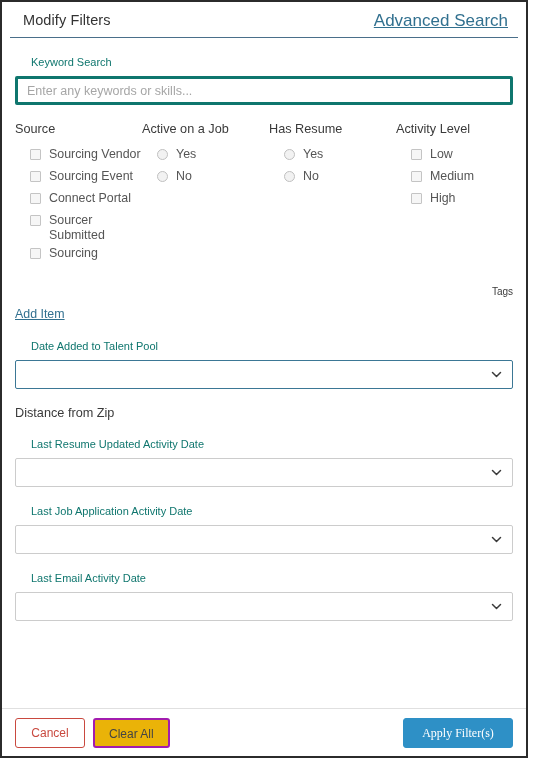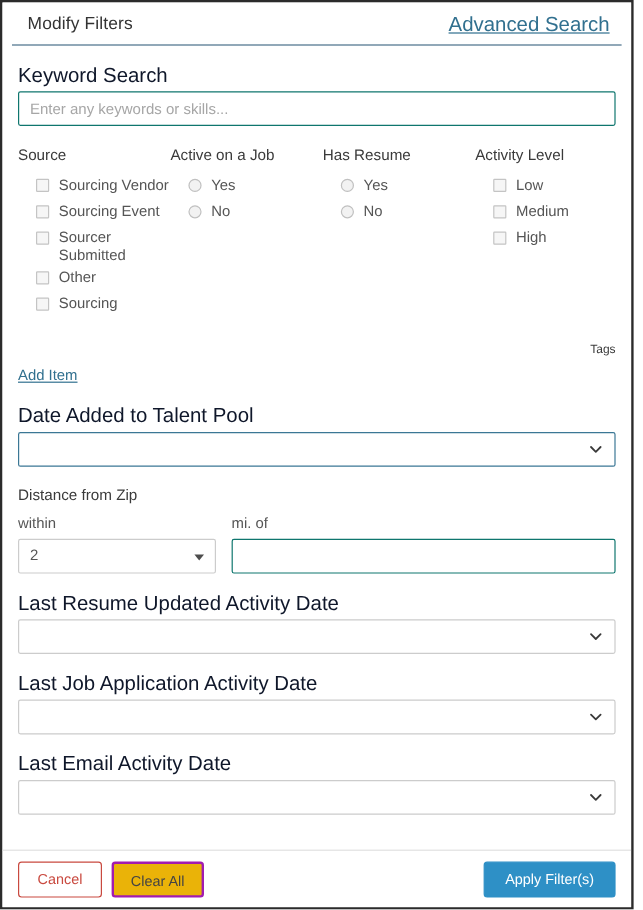--- a/index.html
+++ b/index.html
@@ -52,31 +52,31 @@
     text-decoration: underline;
     line-height: 18px;
     padding-top: 5px;
     cursor: pointer;
   }
 
   
   .body-pad { padding: 0 13px; }
 
   .field-label {
-    font-size: 17px;
-    color: #0f172a;
-    margin: 17px 0 6px 0;
+    font-size: 11px;
+    color: #0f766e;
+    margin: 17px 0 6px 16px;
     line-height: 15px;
   }
 
   .text-input {
     box-sizing: border-box;
     width: 100%;
     height: 29px;
-    border: 1px solid #0f766e;
+    border: 3px solid #0f766e;
     border-radius: 2px;
     background: #ffffff;
     font-family: "Liberation Sans", sans-serif;
     font-size: 12.5px;
     color: #555555;
     padding: 0 9px;
     outline: none;
   }
   .text-input::placeholder { color: #a6a6a6; }
 
@@ -262,20 +262,21 @@
     min-width: 76px;
     text-align: left;
   }
   .btn-apply {
     color: #ffffff;
     background: #2e90c6;
     border: 1px solid #2e90c6;
     margin-left: auto;
     min-width: 110px;
     text-align: center;
+    font-family: Liberation Serif, serif;
   }
 </style>
 </head>
 <body>
 
 <div class="window">
 
   <div class="panel">
 
     <div class="header">
@@ -297,25 +298,25 @@
           <div class="opt">
             <span class="cbox"></span>
             <span class="opt-label">Sourcing Vendor</span>
           </div>
           <div class="opt">
             <span class="cbox"></span>
             <span class="opt-label">Sourcing Event</span>
           </div>
           <div class="opt">
             <span class="cbox"></span>
+            <span class="opt-label">Connect Portal</span>
+          </div>
+          <div class="opt">
+            <span class="cbox"></span>
             <span class="opt-label">Sourcer Submitted</span>
-          </div>
-          <div class="opt">
-            <span class="cbox"></span>
-            <span class="opt-label">Other</span>
           </div>
           <div class="opt">
             <span class="cbox"></span>
             <span class="opt-label">Sourcing</span>
           </div>
         </div>
 
         <div class="col">
           <div class="col-head">Active on a Job</div>
           <div class="opt">
@@ -368,33 +369,20 @@
         <div class="select-box focused"></div>
         <span class="chevron">
           <svg width="11" height="11" viewBox="0 0 11 11">
               <path d="M1.5 3.5 L5.5 7.5 L9.5 3.5" fill="none" stroke="#3a3a3a" stroke-width="1.5" stroke-linecap="round" stroke-linejoin="round"></path>
             </svg>
         </span>
       </div>
 
       
       <div class="dist-head">Distance from Zip</div>
-      <div class="dist-sub">
-        <div class="s1">
-          <div class="sublabel">within</div>
-          <div class="mini-select-wrap">
-            <div class="mini-select">2</div>
-            <span class="caret-tri"></span>
-          </div>
-        </div>
-        <div class="s2">
-          <div class="sublabel">mi. of</div>
-          <input class="text-input" type="text" placeholder="" style="">
-        </div>
-      </div>
 
       
       <div class="field-label">Last Resume Updated Activity Date</div>
       <div class="select-wrap">
         <div class="select-box"></div>
         <span class="chevron">
           <svg width="11" height="11" viewBox="0 0 11 11">
               <path d="M1.5 3.5 L5.5 7.5 L9.5 3.5" fill="none" stroke="#3a3a3a" stroke-width="1.5" stroke-linecap="round" stroke-linejoin="round"></path>
             </svg>
         </span>

